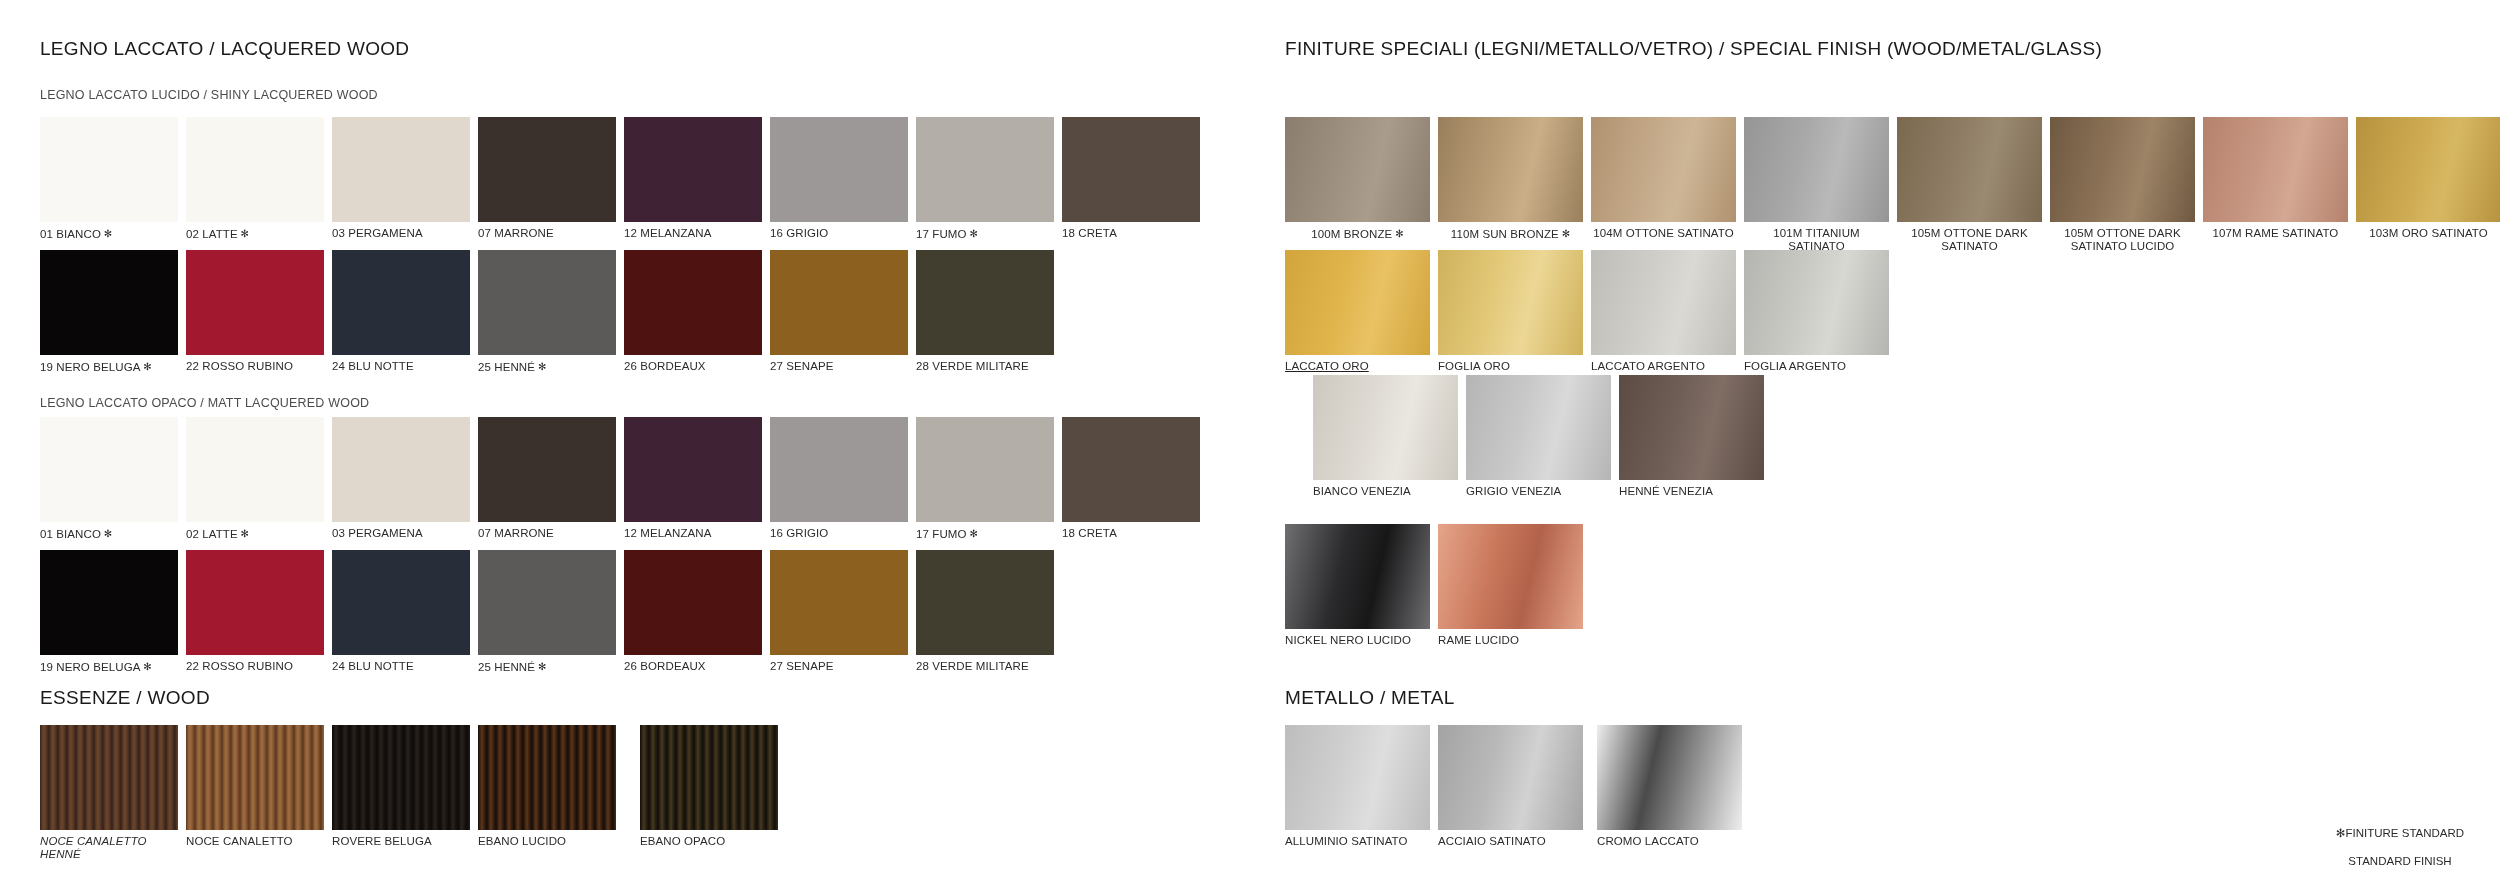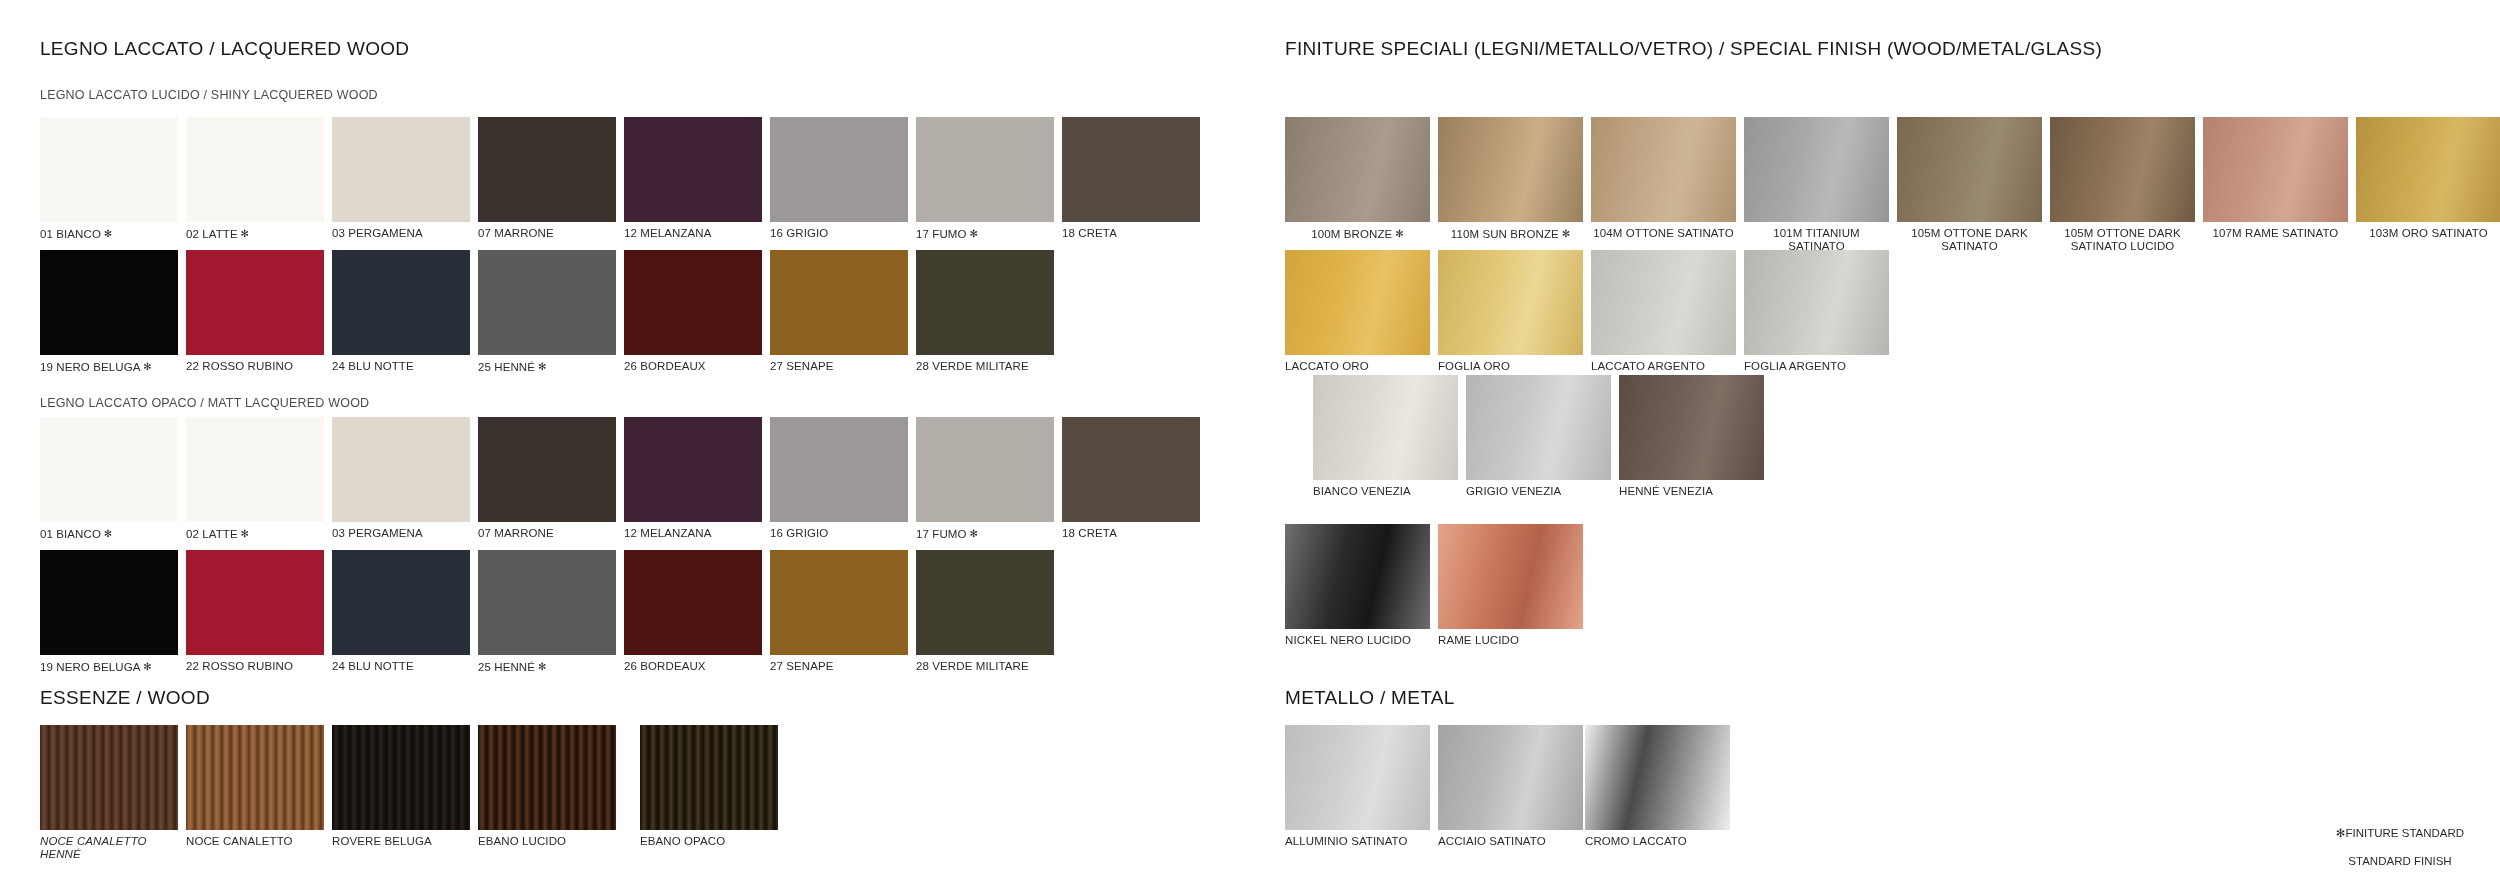--- a/index.html
+++ b/index.html
@@ -279,21 +279,21 @@
           <div class="swatch" style="width: 145px; height: 105px; background: linear-gradient(103deg, rgb(181, 130, 108) 0%, rgb(199, 150, 130) 38%, rgb(211, 167, 147) 62%, rgb(181, 130, 108) 100%);"></div>
           <div class="swatch-label center">107M RAME SATINATO</div>
         </div>
         <div class="swatch-cell" style="width: 145px; margin-right: 8px;">
           <div class="swatch" style="width: 145px; height: 105px; background: linear-gradient(103deg, rgb(183, 146, 63) 0%, rgb(204, 168, 79) 38%, rgb(215, 184, 98) 62%, rgb(183, 146, 63) 100%);"></div>
           <div class="swatch-label center">103M ORO SATINATO</div>
         </div>
       </div>
 
     <div class="swatch-row" id="sf-row2" style="position:absolute;left:0;top:250px;">
-        <div class="swatch-cell" style="width: 145px; margin-right: 8px;">
+        <div class="swatch-cell" style="width: 145px; margin-right: 8px; text-decoration: underline;">
           <div class="swatch" style="width: 145px; height: 105px; background: linear-gradient(103deg, rgb(210, 164, 60) 0%, rgb(224, 180, 75) 38%, rgb(233, 194, 100) 62%, rgb(210, 164, 60) 100%);"></div>
           <div class="swatch-label">LACCATO ORO</div>
         </div>
         <div class="swatch-cell" style="width: 145px; margin-right: 8px;">
           <div class="swatch" style="width: 145px; height: 105px; background: linear-gradient(103deg, rgb(208, 178, 92) 0%, rgb(226, 200, 120) 38%, rgb(236, 215, 149) 62%, rgb(208, 178, 92) 100%);"></div>
           <div class="swatch-label">FOGLIA ORO</div>
         </div>
         <div class="swatch-cell" style="width: 145px; margin-right: 8px;">
           <div class="swatch" style="width: 145px; height: 105px; background: linear-gradient(103deg, rgb(191, 189, 184) 0%, rgb(207, 205, 200) 38%, rgb(219, 217, 212) 62%, rgb(191, 189, 184) 100%);"></div>
           <div class="swatch-label">LACCATO ARGENTO</div>
@@ -330,21 +330,21 @@
         </div>
       </div>
 
     <div class="section-title" style="position:absolute;left:0;top:687px;">METALLO / METAL</div>
 
     <div class="swatch-row" id="metal-row" style="position:absolute;left:0;top:725px;">
         <div class="swatch-cell" style="width: 145px; margin-right: 8px;">
           <div class="swatch" style="width: 145px; height: 105px; background: linear-gradient(103deg, rgb(189, 189, 189) 0%, rgb(207, 207, 207) 38%, rgb(222, 222, 222) 62%, rgb(189, 189, 189) 100%);"></div>
           <div class="swatch-label">ALLUMINIO SATINATO</div>
         </div>
-        <div class="swatch-cell" style="width: 139px; margin-right: 8px;">
+        <div class="swatch-cell" style="width: 139px; margin-right: 20px;">
           <div class="swatch" style="width: 145px; height: 105px; background: linear-gradient(103deg, rgb(163, 163, 163) 0%, rgb(185, 185, 185) 38%, rgb(210, 210, 210) 62%, rgb(163, 163, 163) 100%);"></div>
           <div class="swatch-label">ACCIAIO SATINATO</div>
         </div>
         <div class="swatch-cell" style="width: 145px; margin-right: 8px;">
           <div class="swatch" style="width: 145px; height: 105px; background: linear-gradient(103deg, rgb(238, 238, 238) 0%, rgb(74, 74, 74) 38%, rgb(138, 138, 138) 62%, rgb(238, 238, 238) 100%);"></div>
           <div class="swatch-label">CROMO LACCATO</div>
         </div>
       </div>
   </div>
 

